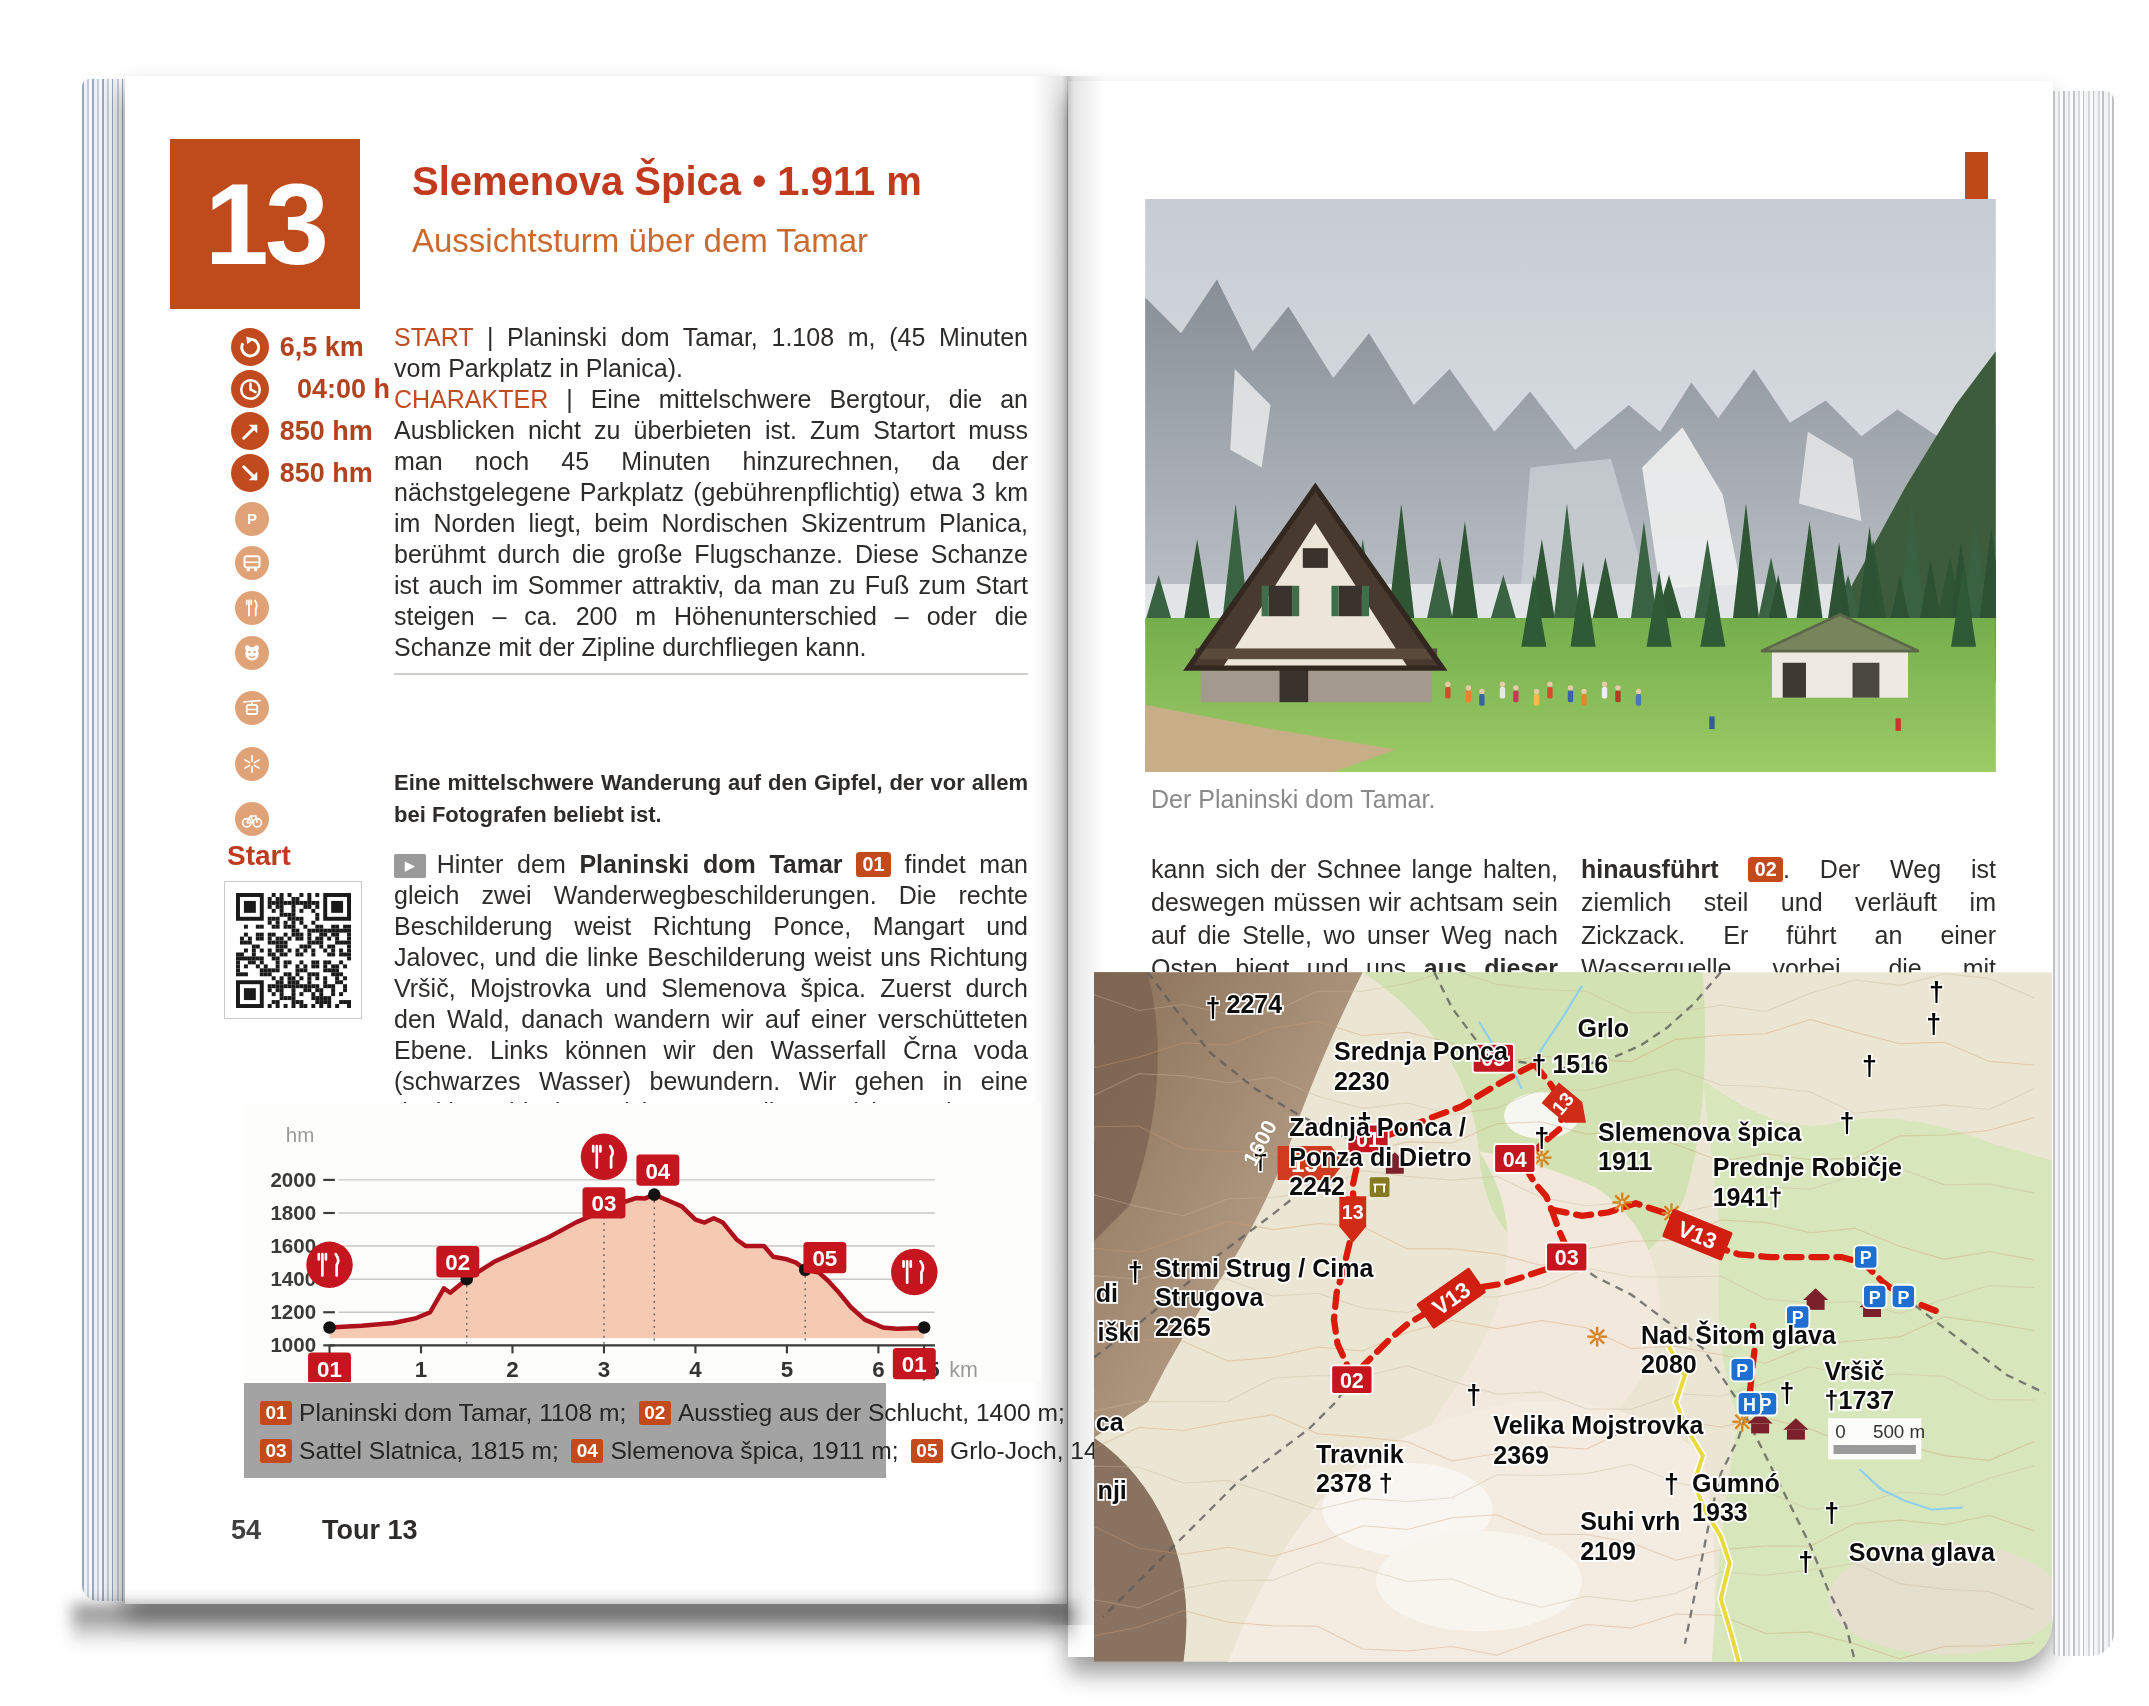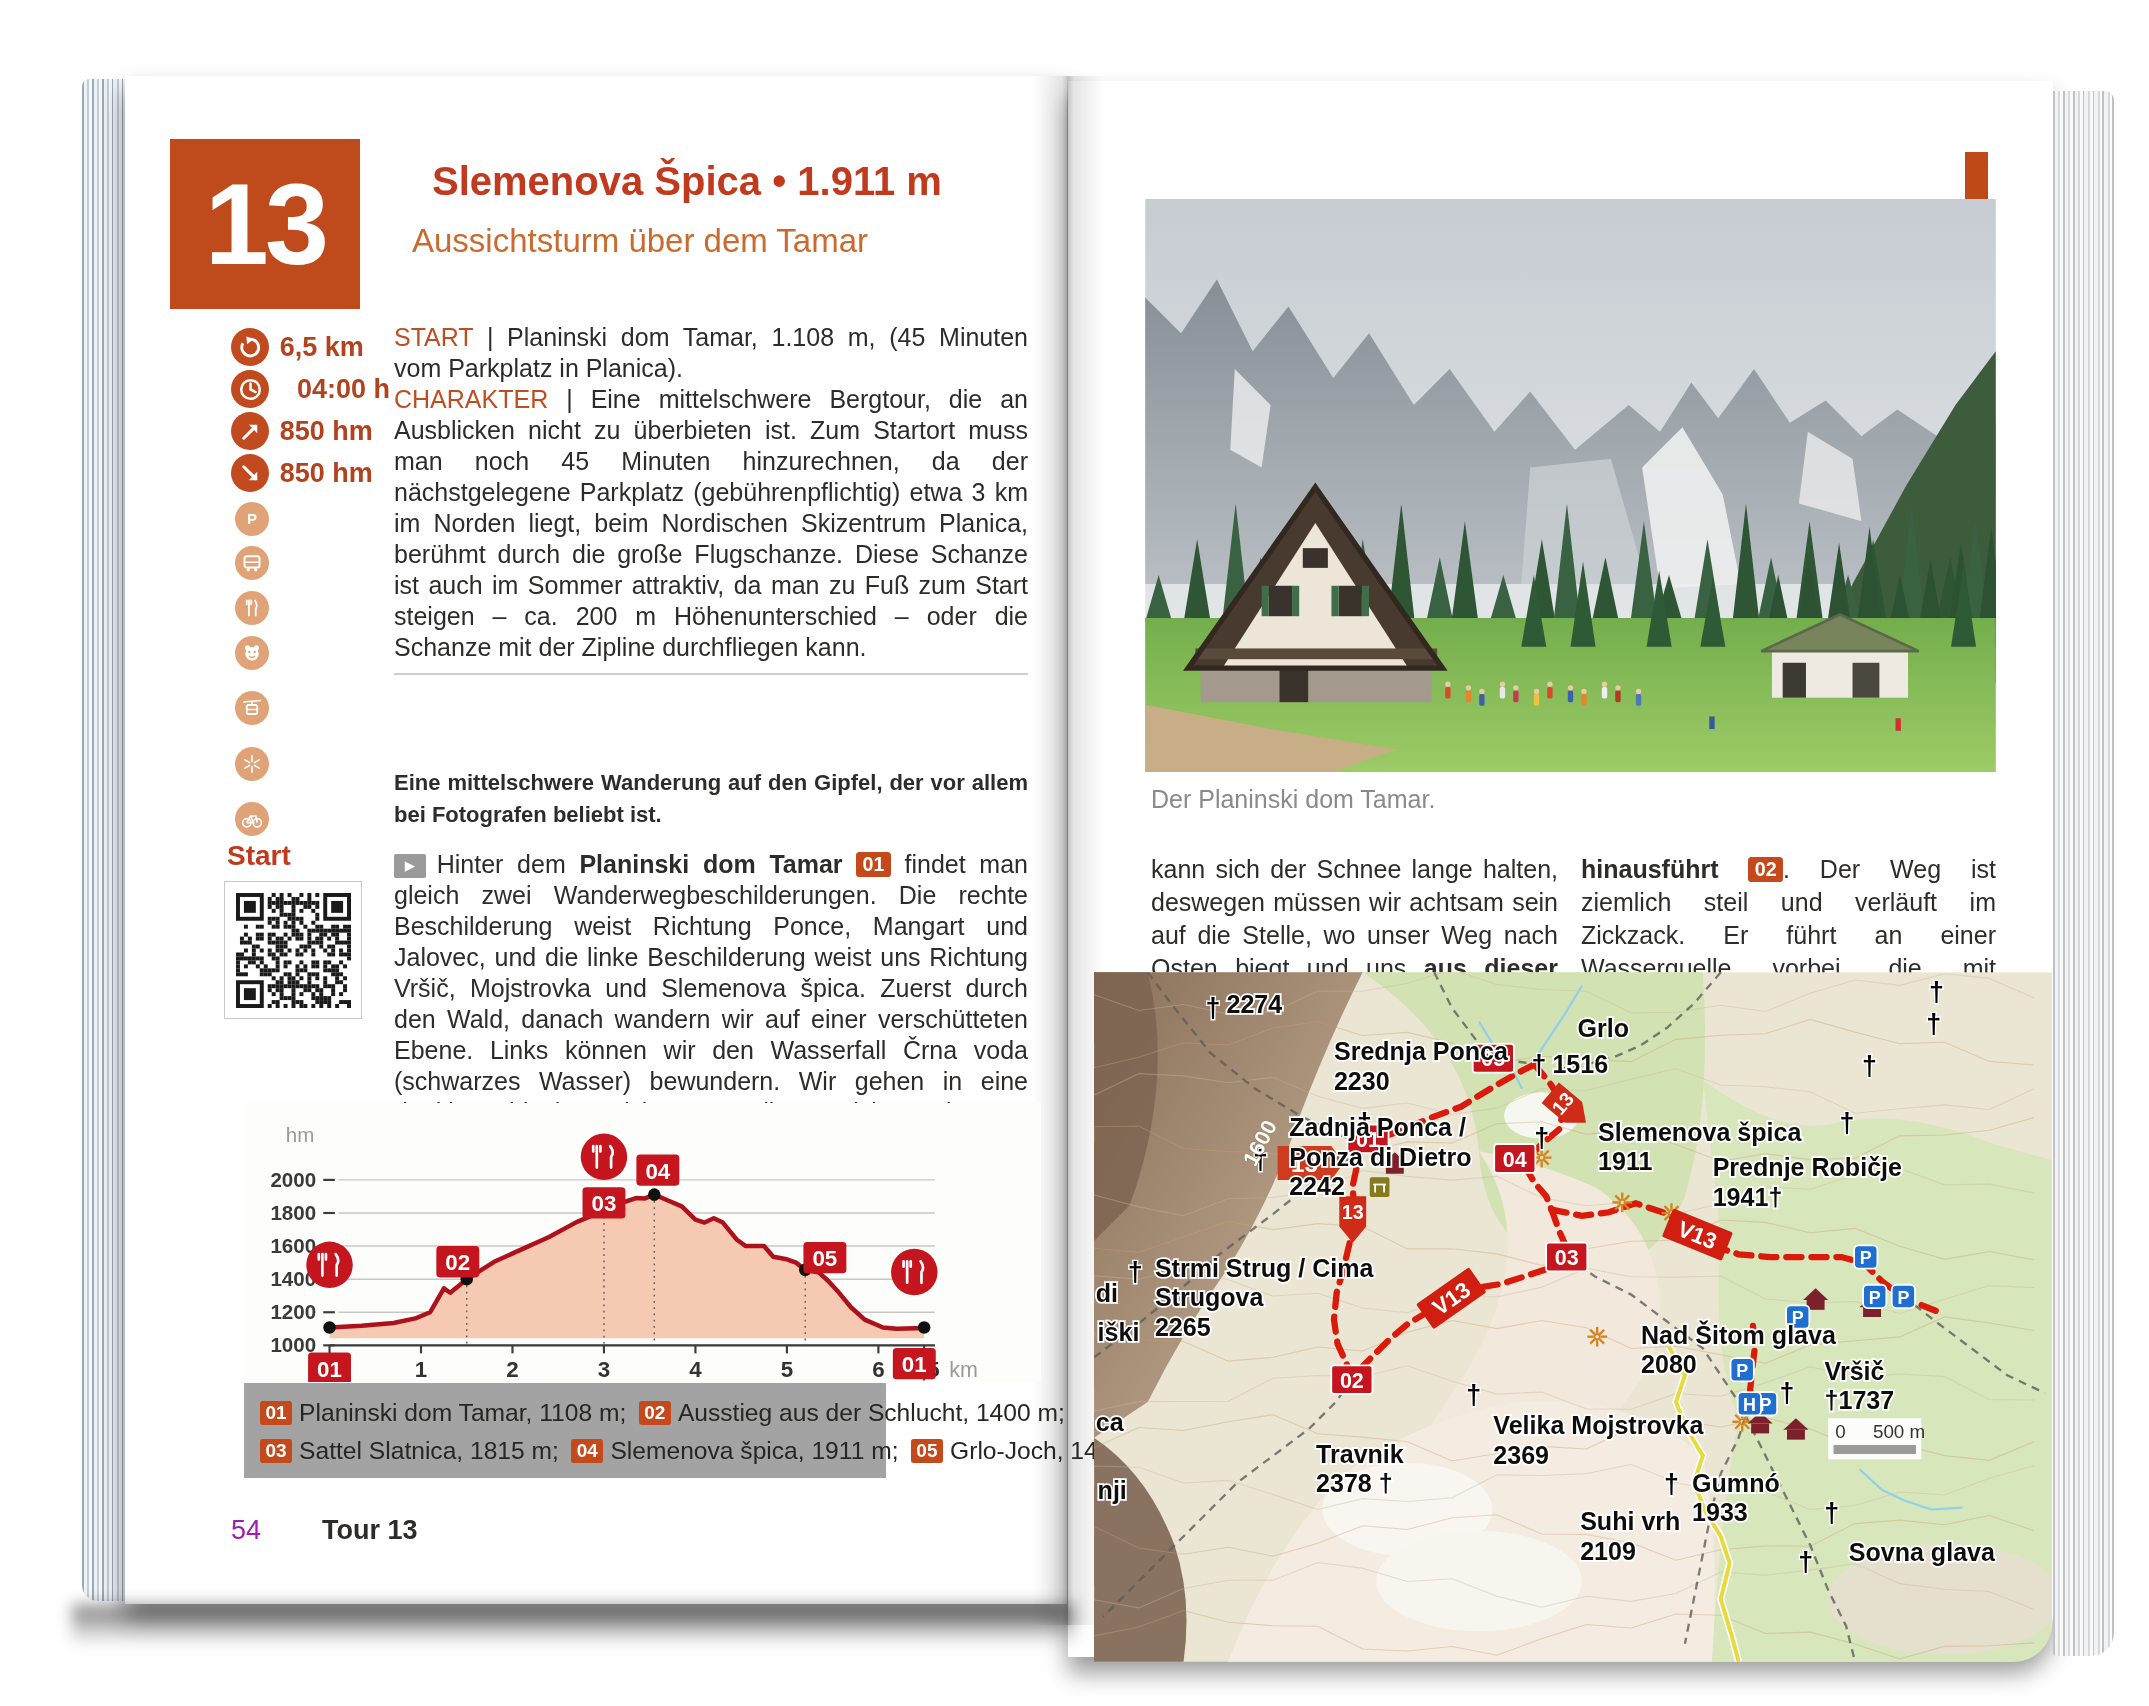--- a/index.html
+++ b/index.html
@@ -17,21 +17,21 @@
     border-radius:0 0 41px 0;box-shadow:0 16px 25px rgba(0,0,0,.4);}
   #gutter{left:1032px;top:76px;width:72px;height:1549px;
     background:linear-gradient(90deg,rgba(0,0,0,0) 0%,rgba(0,0,0,.10) 42%,rgba(0,0,0,.22) 50%,rgba(0,0,0,.10) 58%,rgba(0,0,0,0) 100%);}
   #bottom-shadow{left:72px;top:1605px;width:1003px;height:41px;filter:blur(7.2px);
     background:linear-gradient(180deg,rgba(20,20,20,.55),rgba(20,20,20,0));}
   #tab-right{left:1965px;top:152px;width:23px;height:143px;background:#bf4a18;}
   
   #tour-box{left:170px;top:139px;width:190px;height:170px;background:#bf4a1c;
     display:flex;align-items:center;justify-content:center;}
   #tour-box span{color:#fff;font-size:115px;font-weight:bold;letter-spacing:-3.6px;}
-  #title{left:432px;top:159px;width:627px;font-size:40px;font-weight:bold;color:#c23a1e;}
+  #title{left:412px;top:159px;width:627px;font-size:40px;font-weight:bold;color:#c23a1e;}
   #subtitle{left:412px;top:222px;width:627px;font-size:33px;color:#ca6a2f;}
   .stat-row{position:absolute;left:231px;display:flex;align-items:center;gap:10.7px;}
   .stat-ic{width:38px;height:38px;border-radius:50%;background:#c14a1e;display:flex;align-items:center;justify-content:center;}
   .stat-ic svg{width:27px;height:27px;}
   .stat-val{font-size:27px;font-weight:bold;color:#b2431e;}
   .feat-ic{position:absolute;left:235px;width:34px;height:34px;border-radius:50%;background:#e0a277;
     display:flex;align-items:center;justify-content:center;}
   .feat-ic svg{width:24px;height:24px;}
   .body-text{position:absolute;left:394px;width:634px;font-size:25px;line-height:31px;
     text-align:justify;color:#2d2c2a;}
@@ -47,21 +47,21 @@
   .inline-badge{display:inline-block;background:#c44a1c;color:#fff;font-weight:bold;font-size:19.7px;
     line-height:25px;padding:0 6.3px;border-radius:3.6px;vertical-align:1.8px;}
   b{font-weight:bold;}
   #chart-wrap{left:244px;top:1103px;width:797px;height:279px;background:#fdfdfc;}
   #legend-strip{left:244px;top:1383px;width:642px;height:95px;background:#a3a3a3;
     font-size:24.6px;color:#262624;}
   .legend-line{position:absolute;left:16px;white-space:nowrap;}
   .legend-badge{display:inline-block;background:#c44a1c;color:#fff;font-weight:bold;font-size:19px;
     line-height:24px;padding:0 5.4px;border-radius:2.7px;vertical-align:1.8px;margin-right:7.2px;}
   .legend-item{margin-right:12.5px;}
-  #footer-left{left:231px;top:1515px;font-size:27px;font-weight:normal;color:#a21caf;}
+  #footer-left{left:231px;top:1515px;font-size:27px;font-weight:bold;color:#404040;}
   #footer-tour{left:322px;top:1515px;font-size:27px;font-weight:bold;color:#2d2c2a;}
   
   #photo{left:1145px;top:199px;width:851px;height:573px;overflow:hidden;}
   #caption{left:1151px;top:785px;font-size:25px;color:#8a8a8a;text-align:right;}
   .col{position:absolute;top:853px;font-size:25px;line-height:33px;text-align:justify;color:#2d2c2a;}
   #col1{left:1151px;width:407px;}
   #col2{left:1581px;width:415px;}
   #map-wrap{left:1094px;top:972px;width:958px;height:690px;overflow:hidden;border-radius:0 0 39px 0;}
   svg text{font-family:"Liberation Sans",sans-serif;}
 </style>

